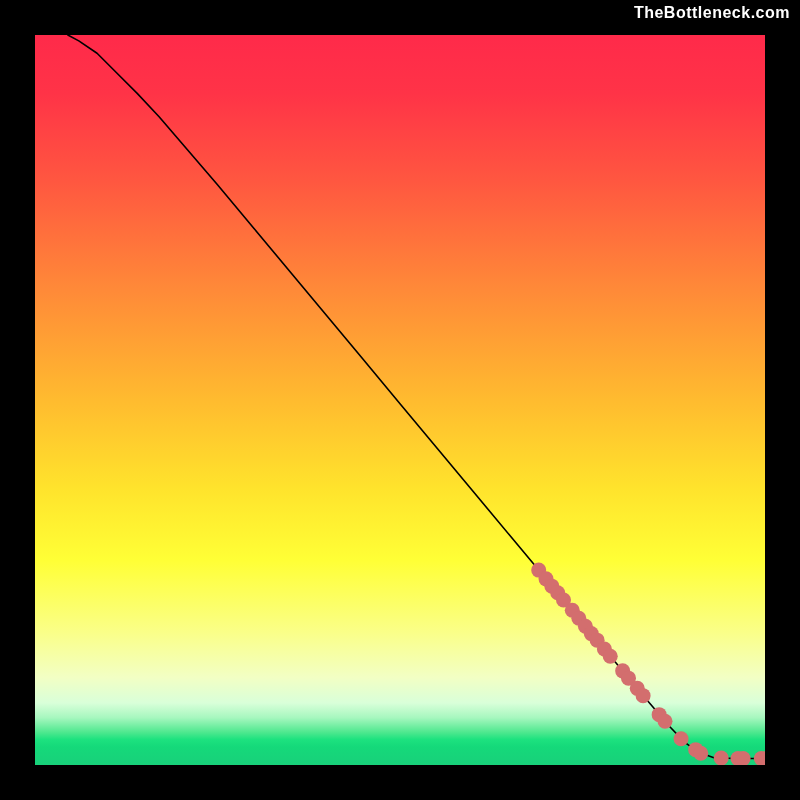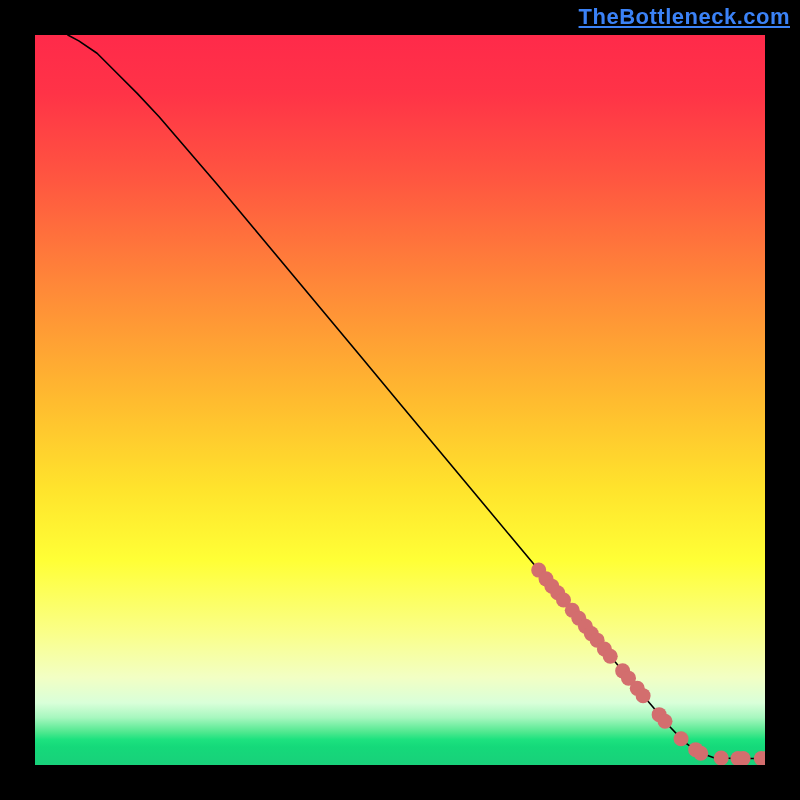--- a/index.html
+++ b/index.html
@@ -14,26 +14,25 @@
   .stage {
     position: relative;
     width: 800px;
     height: 800px;
     background: #000;
   }
   .watermark {
     position: absolute;
     top: 4px;
     right: 10px;
-    color: #3b82f6;
-    font-size: 22px;
+    color: #ffffff;
+    font-size: 16px;
     font-weight: 600;
     letter-spacing: 0.5px;
     user-select: none;
-    text-decoration: underline;
   }
   .plot {
     position: absolute;
     left: 35px;
     top: 35px;
     width: 730px;
     height: 730px;
   }
   svg {
     display: block;

